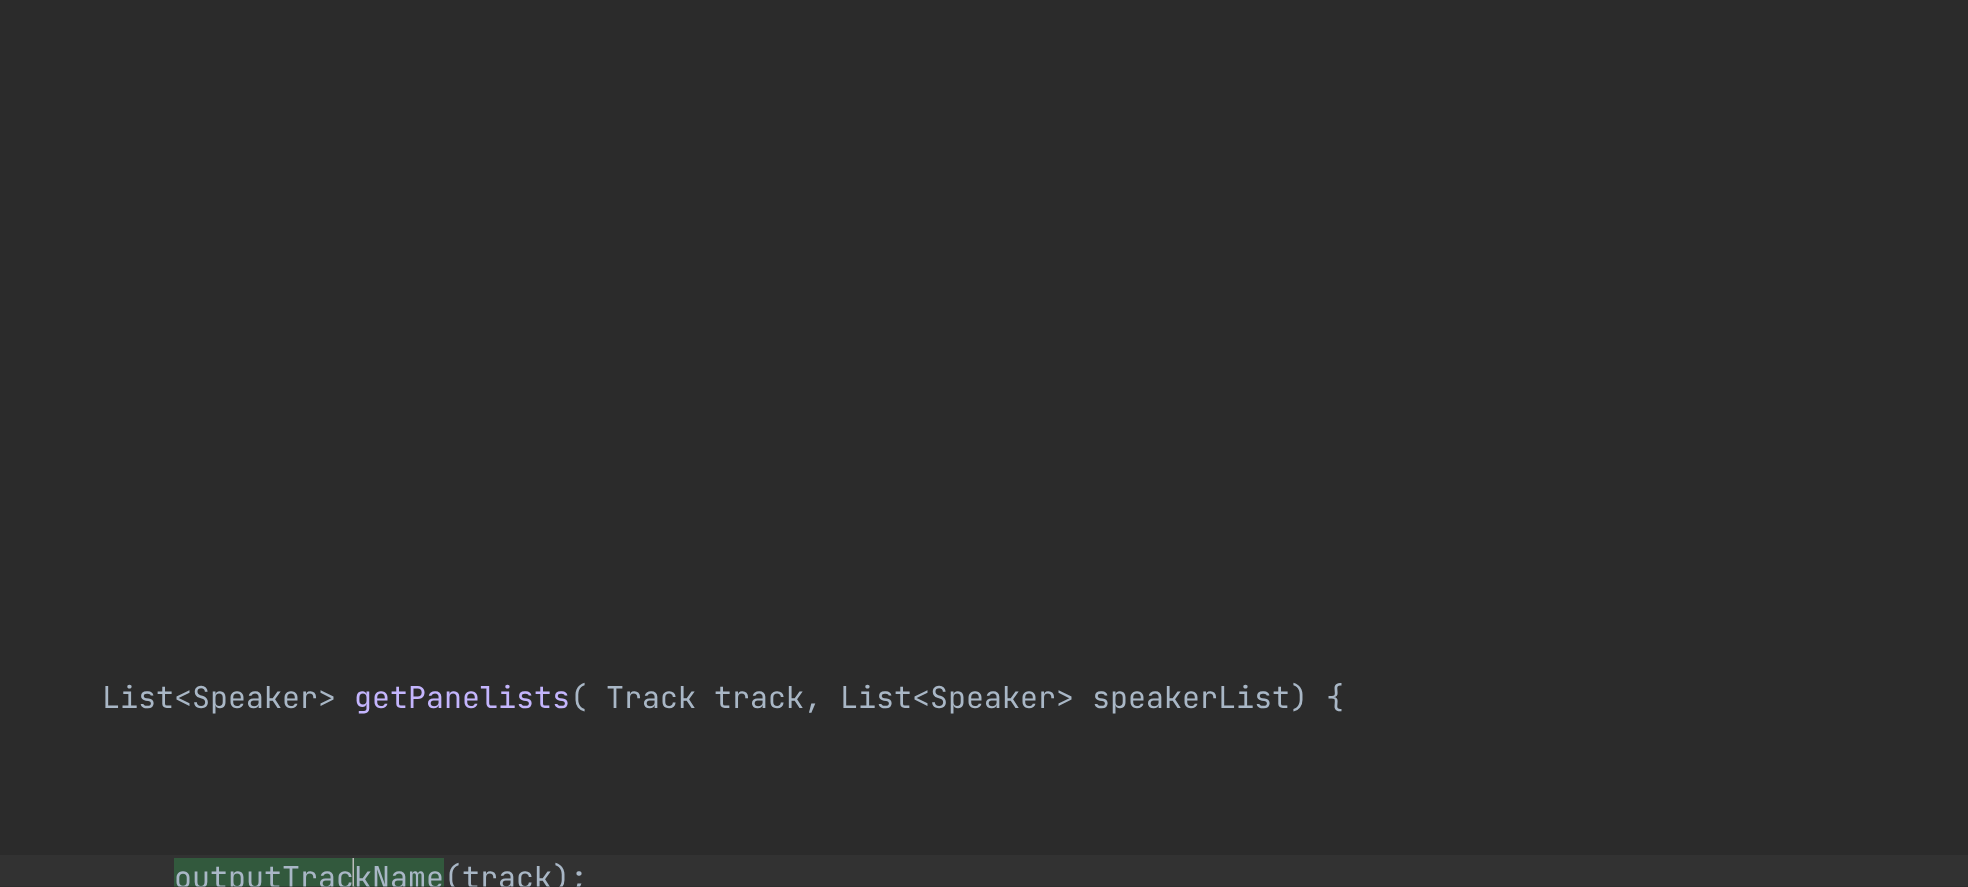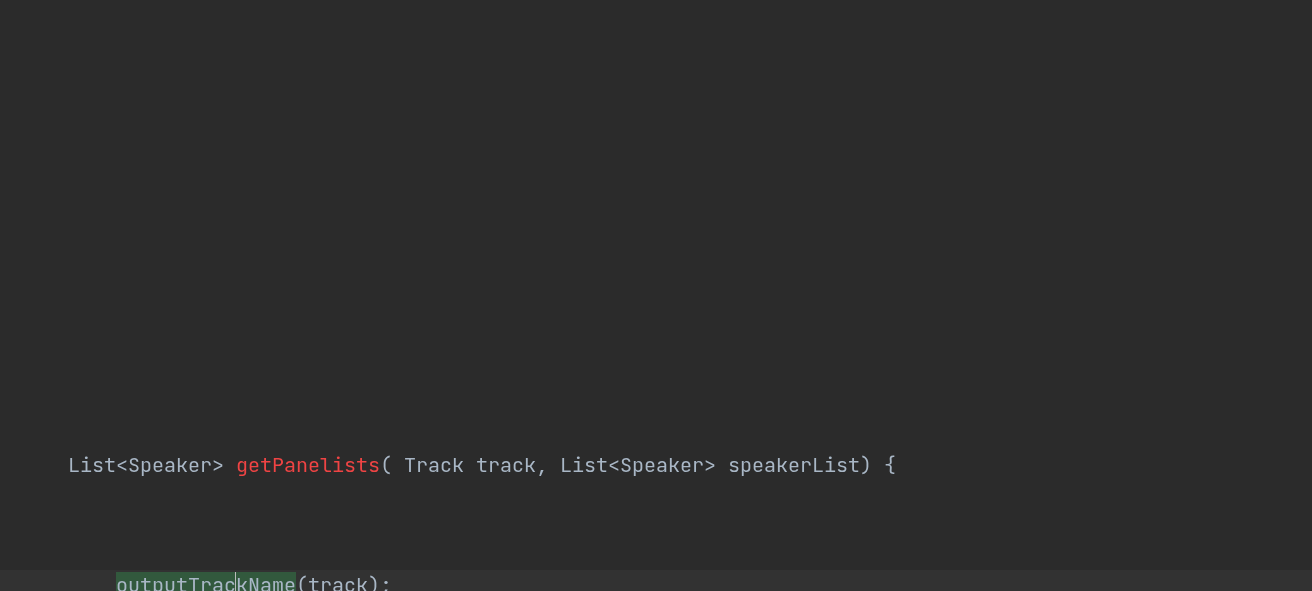--- a/index.html
+++ b/index.html
@@ -21,21 +21,21 @@
     color: #a9b7c6;
     position: relative;
   }
   .line {
     height: 30px;
     padding-left: 20px;
   }
   .line.highlight {
     background: #323232;
   }           
-  .fn  { color: #ef4444; }
+  .fn  { color: #c4b5fd; }
   .hlw { background: #32593d; }      
   .caret {
     display: inline-block;
     width: 2px;
     height: 24px;
     background: #bbbbbb;
     vertical-align: text-bottom;
     margin-bottom: 2px;
     margin-left: -1px;
     margin-right: -1px;

